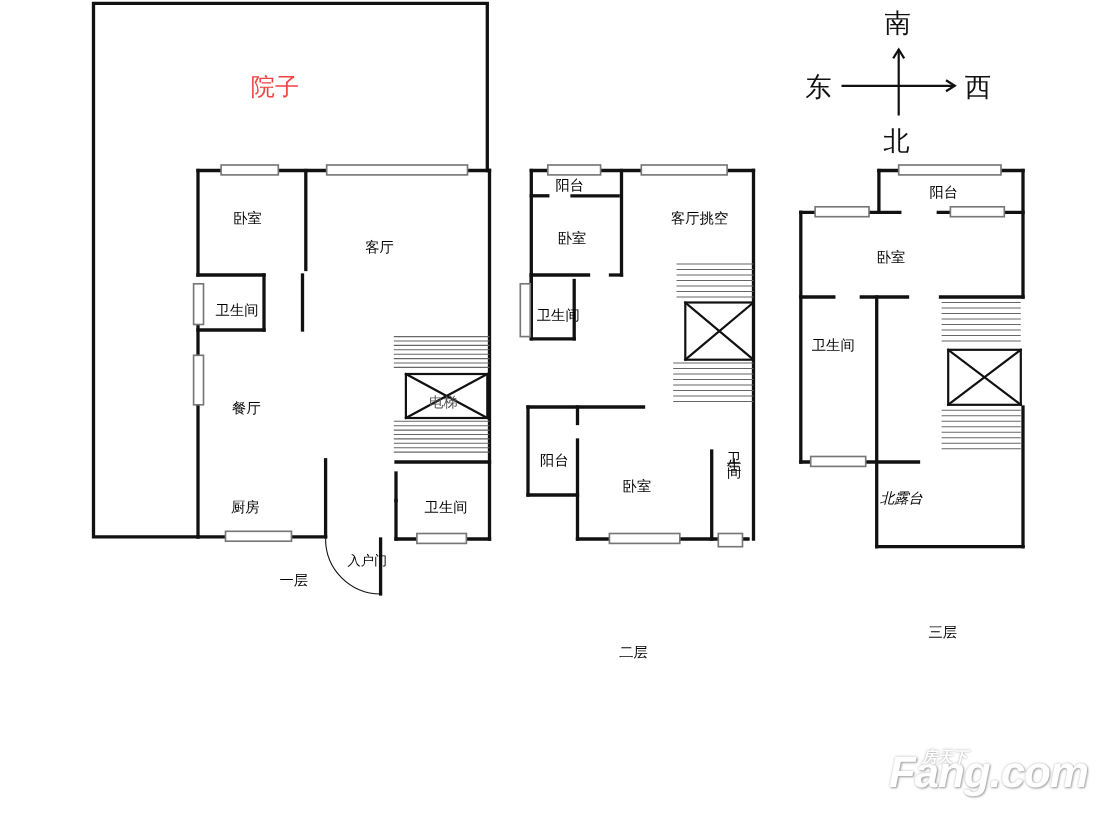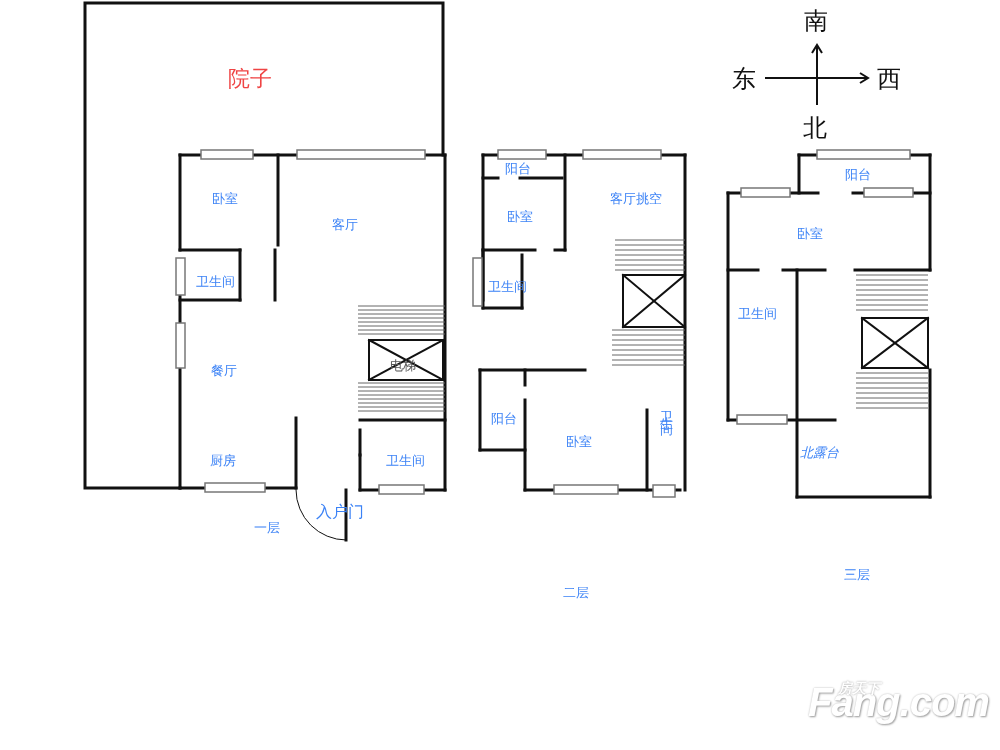--- a/index.html
+++ b/index.html
@@ -1,18 +1,18 @@
 <!DOCTYPE html>
 <html><head>
 <meta charset="utf-8">
 <style>
   html,body{margin:0;padding:0;background:#fff;}
   body{width:1000px;height:750px;position:relative;overflow:hidden;font-family:"DejaVu Sans","Liberation Sans",sans-serif;}
   #plan{position:absolute;left:0;top:0;}
-  .lbl{position:absolute;font-size:13px;color:#3b82f6;white-space:nowrap;}
+  .lbl{position:absolute;font-size:13px;color:#000000;white-space:nowrap;}
   .lbl.big{font-size:22px;color:#ef4444;}
   .lbl.compass{font-size:24px;color:#111;}
   .lbl.vert{writing-mode:vertical-rl;letter-spacing:6px;}
   .wm{position:absolute;left:808px;top:680px;font-family:"Liberation Sans",sans-serif;font-weight:bold;font-style:italic;}
   .wm .main{font-size:40px;color:#fff;text-shadow:0 0 2px #bbb,1px 1px 2px #999;letter-spacing:-1px;}
   .wm .sub{position:absolute;left:30px;top:0;font-size:14px;color:#fff;text-shadow:0 0 2px #999;}
 </style>
 </head>
 <body>
 
@@ -178,21 +178,21 @@
 <div class="lbl compass" style="left:877px;top:63px;">西</div>
 
 <div class="lbl big" style="left:228px;top:64px;">院子</div>
 <div class="lbl" style="left:212px;top:190px;">卧室</div>
 <div class="lbl" style="left:332px;top:216px;">客厅</div>
 <div class="lbl" style="left:196px;top:273px;">卫生间</div>
 <div class="lbl" style="left:211px;top:362px;">餐厅</div>
 <div class="lbl" style="left:210px;top:452px;">厨房</div>
 <div class="lbl" style="left:386px;top:452px;">卫生间</div>
 <div class="lbl" style="left:390px;top:357px;color:#555;">电梯</div>
-<div class="lbl" style="left:316px;top:502px;font-size:16px;">入户门</div>
+<div class="lbl" style="left:316px;top:502px;font-size:12px;">入户门</div>
 <div class="lbl" style="left:254px;top:519px;">一层</div>
 
 <div class="lbl" style="left:505px;top:160px;">阳台</div>
 <div class="lbl" style="left:507px;top:208px;">卧室</div>
 <div class="lbl" style="left:610px;top:190px;">客厅挑空</div>
 <div class="lbl" style="left:488px;top:278px;">卫生间</div>
 <div class="lbl" style="left:491px;top:410px;">阳台</div>
 <div class="lbl" style="left:566px;top:433px;">卧室</div>
 <div class="lbl vert" style="left:657px;top:400px;">卫生间</div>
 <div class="lbl" style="left:563px;top:584px;">二层</div>

